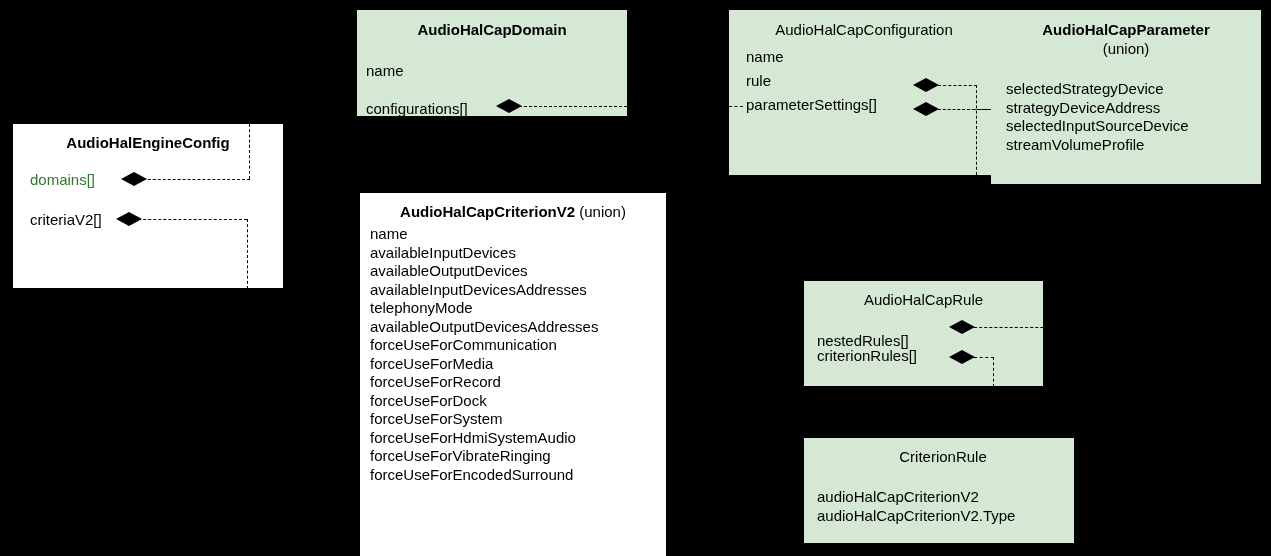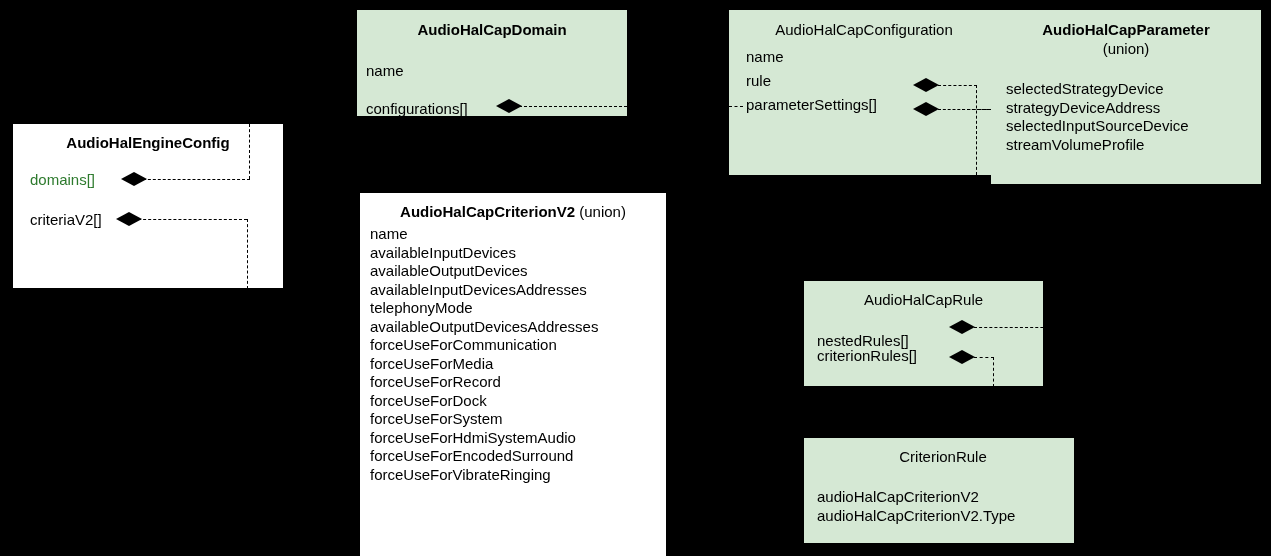--- a/index.html
+++ b/index.html
@@ -161,22 +161,22 @@
       <div>availableOutputDevices</div>
       <div>availableInputDevicesAddresses</div>
       <div>telephonyMode</div>
       <div>availableOutputDevicesAddresses</div>
       <div>forceUseForCommunication</div>
       <div>forceUseForMedia</div>
       <div>forceUseForRecord</div>
       <div>forceUseForDock</div>
       <div>forceUseForSystem</div>
       <div>forceUseForHdmiSystemAudio</div>
+      <div>forceUseForVibrateRinging</div>
       <div>forceUseForEncodedSurround</div>
-      <div>forceUseForVibrateRinging</div>
     </div>
   </div>
 
   <div class="uml-box box-green" style="left:804px; top:281px; width:239px; height:105px;">
     <div class="box-title" style="margin-top:9px;">AudioHalCapRule</div>
     <div class="attr" style="left:13px; top:36px;margin-top:15px;">nestedRules[]</div>
     <div class="attr" style="left:13px; top:66px;">criterionRules[]</div>
     <div class="diamond" style="left:145px; top:39px;"></div>
     <div class="h-line" style="left:170px; top:46px; width:100px;"></div>
     <div class="diamond" style="left:145px; top:69px;"></div>

